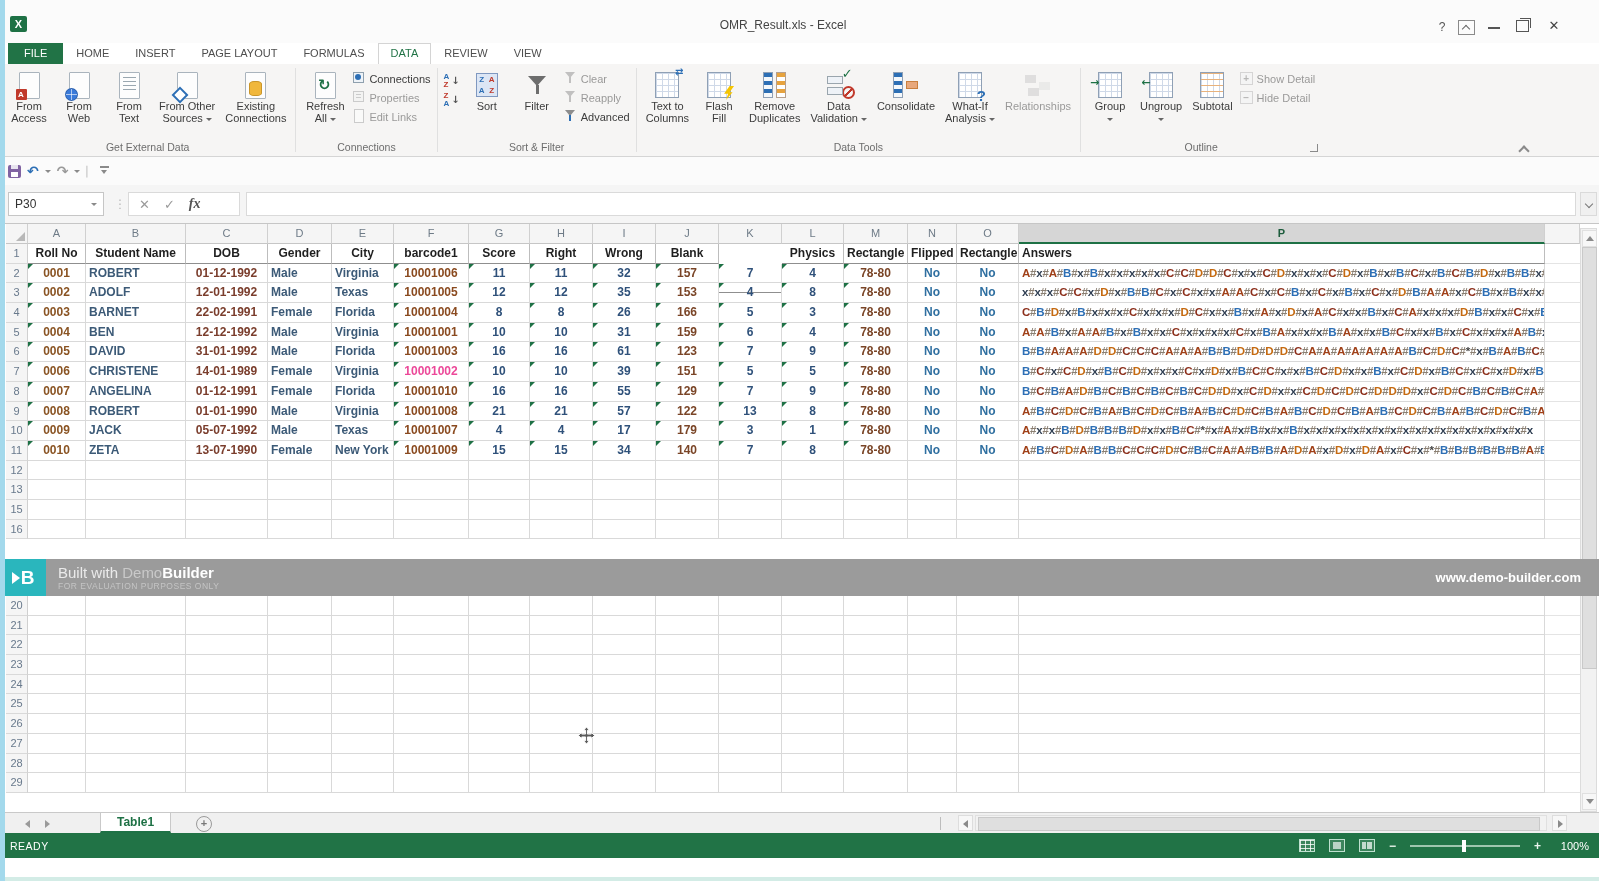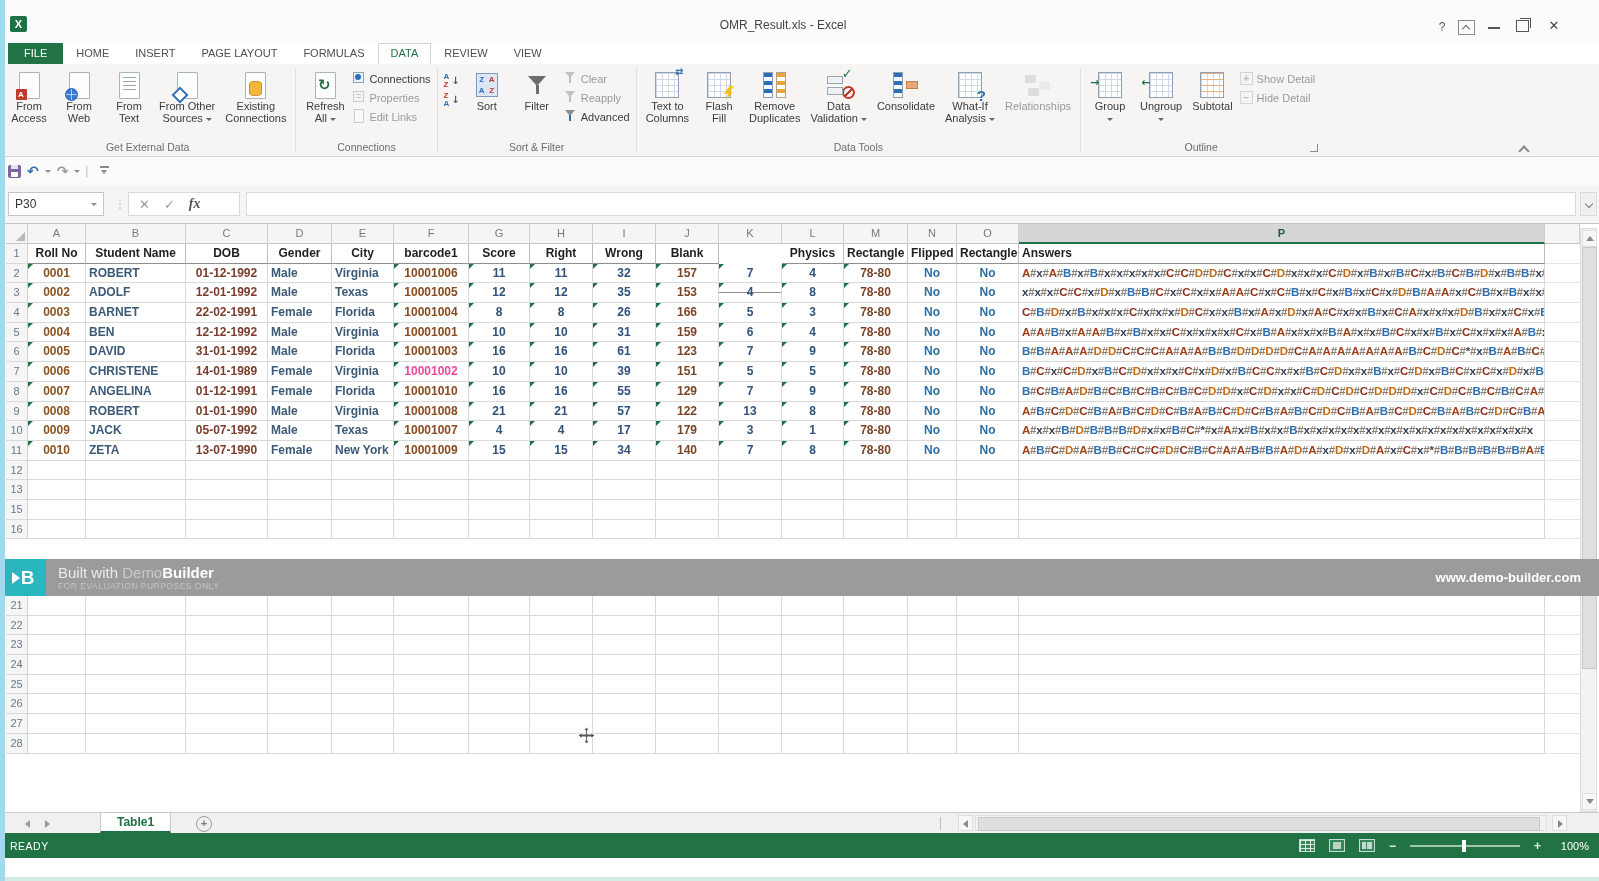--- a/index.html
+++ b/index.html
@@ -859,20 +859,40 @@
         <div class="c" style="width: 63px;"></div>
         <div class="c" style="width: 63px;"></div>
         <div class="c" style="width: 62px;"></div>
         <div class="c" style="width: 64px;"></div>
         <div class="c" style="width: 49px;"></div>
         <div class="c" style="width: 62px;"></div>
         <div class="c" style="width: 526px;"></div>
         <div class="filler" style="width: 35px;"></div>
       </div>
       <div class="gr empty-row">
+        <div class="rh">20</div>
+        <div class="c" style="width: 58px;"></div>
+        <div class="c" style="width: 100px;"></div>
+        <div class="c" style="width: 82px;"></div>
+        <div class="c" style="width: 64px;"></div>
+        <div class="c" style="width: 62px;"></div>
+        <div class="c" style="width: 75px;"></div>
+        <div class="c" style="width: 61px;"></div>
+        <div class="c" style="width: 63px;"></div>
+        <div class="c" style="width: 63px;"></div>
+        <div class="c" style="width: 63px;"></div>
+        <div class="c" style="width: 63px;"></div>
+        <div class="c" style="width: 62px;"></div>
+        <div class="c" style="width: 64px;"></div>
+        <div class="c" style="width: 49px;"></div>
+        <div class="c" style="width: 62px;"></div>
+        <div class="c" style="width: 526px;"></div>
+        <div class="filler" style="width: 35px;"></div>
+      </div>
+      <div class="gr empty-row">
         <div class="rh">21</div>
         <div class="c" style="width: 58px;"></div>
         <div class="c" style="width: 100px;"></div>
         <div class="c" style="width: 82px;"></div>
         <div class="c" style="width: 64px;"></div>
         <div class="c" style="width: 62px;"></div>
         <div class="c" style="width: 75px;"></div>
         <div class="c" style="width: 61px;"></div>
         <div class="c" style="width: 63px;"></div>
         <div class="c" style="width: 63px;"></div>
@@ -1000,20 +1020,40 @@
         <div class="c" style="width: 63px;"></div>
         <div class="c" style="width: 62px;"></div>
         <div class="c" style="width: 64px;"></div>
         <div class="c" style="width: 49px;"></div>
         <div class="c" style="width: 62px;"></div>
         <div class="c" style="width: 526px;"></div>
         <div class="filler" style="width: 35px;"></div>
       </div>
       <div class="gr empty-row">
         <div class="rh">28</div>
+        <div class="c" style="width: 58px;"></div>
+        <div class="c" style="width: 100px;"></div>
+        <div class="c" style="width: 82px;"></div>
+        <div class="c" style="width: 64px;"></div>
+        <div class="c" style="width: 62px;"></div>
+        <div class="c" style="width: 75px;"></div>
+        <div class="c" style="width: 61px;"></div>
+        <div class="c" style="width: 63px;"></div>
+        <div class="c" style="width: 63px;"></div>
+        <div class="c" style="width: 63px;"></div>
+        <div class="c" style="width: 63px;"></div>
+        <div class="c" style="width: 62px;"></div>
+        <div class="c" style="width: 64px;"></div>
+        <div class="c" style="width: 49px;"></div>
+        <div class="c" style="width: 62px;"></div>
+        <div class="c" style="width: 526px;"></div>
+        <div class="filler" style="width: 35px;"></div>
+      </div>
+      <div class="gr empty-row">
+        <div class="rh">29</div>
         <div class="c" style="width: 58px;"></div>
         <div class="c" style="width: 100px;"></div>
         <div class="c" style="width: 82px;"></div>
         <div class="c" style="width: 64px;"></div>
         <div class="c" style="width: 62px;"></div>
         <div class="c" style="width: 75px;"></div>
         <div class="c" style="width: 61px;"></div>
         <div class="c" style="width: 63px;"></div>
         <div class="c" style="width: 63px;"></div>
         <div class="c" style="width: 63px;"></div>

